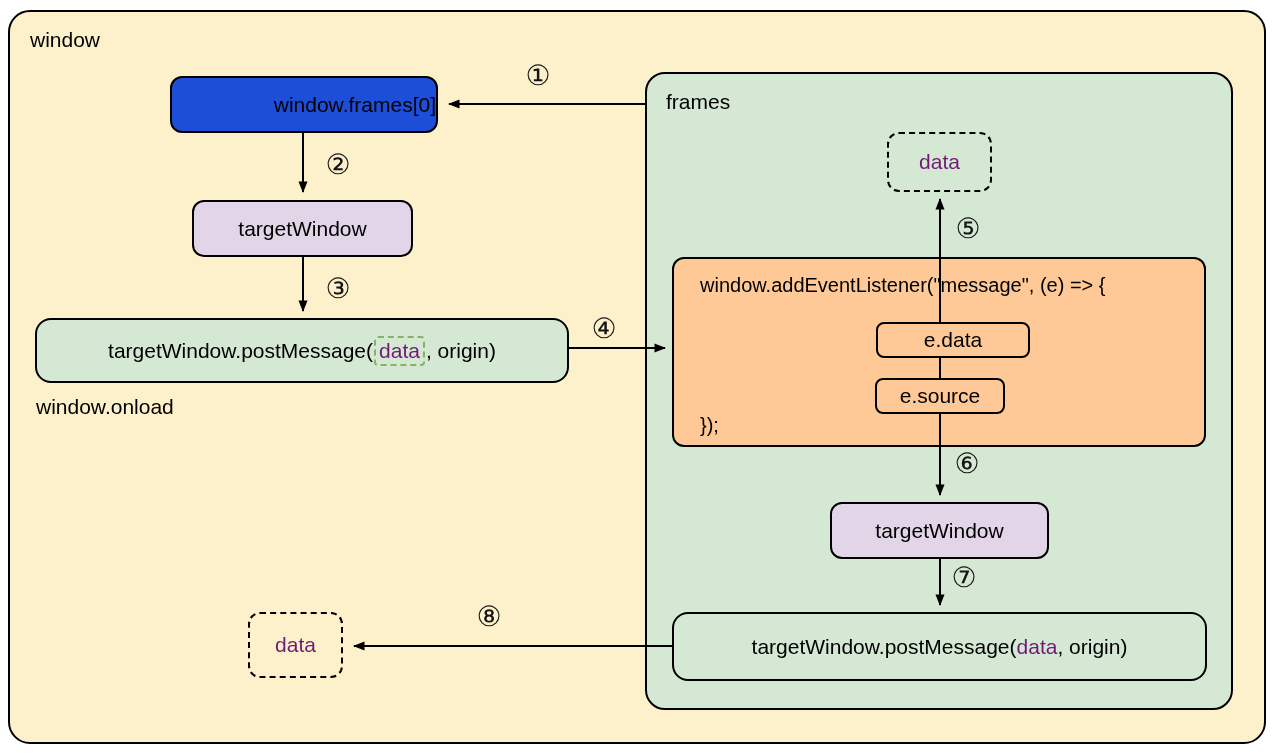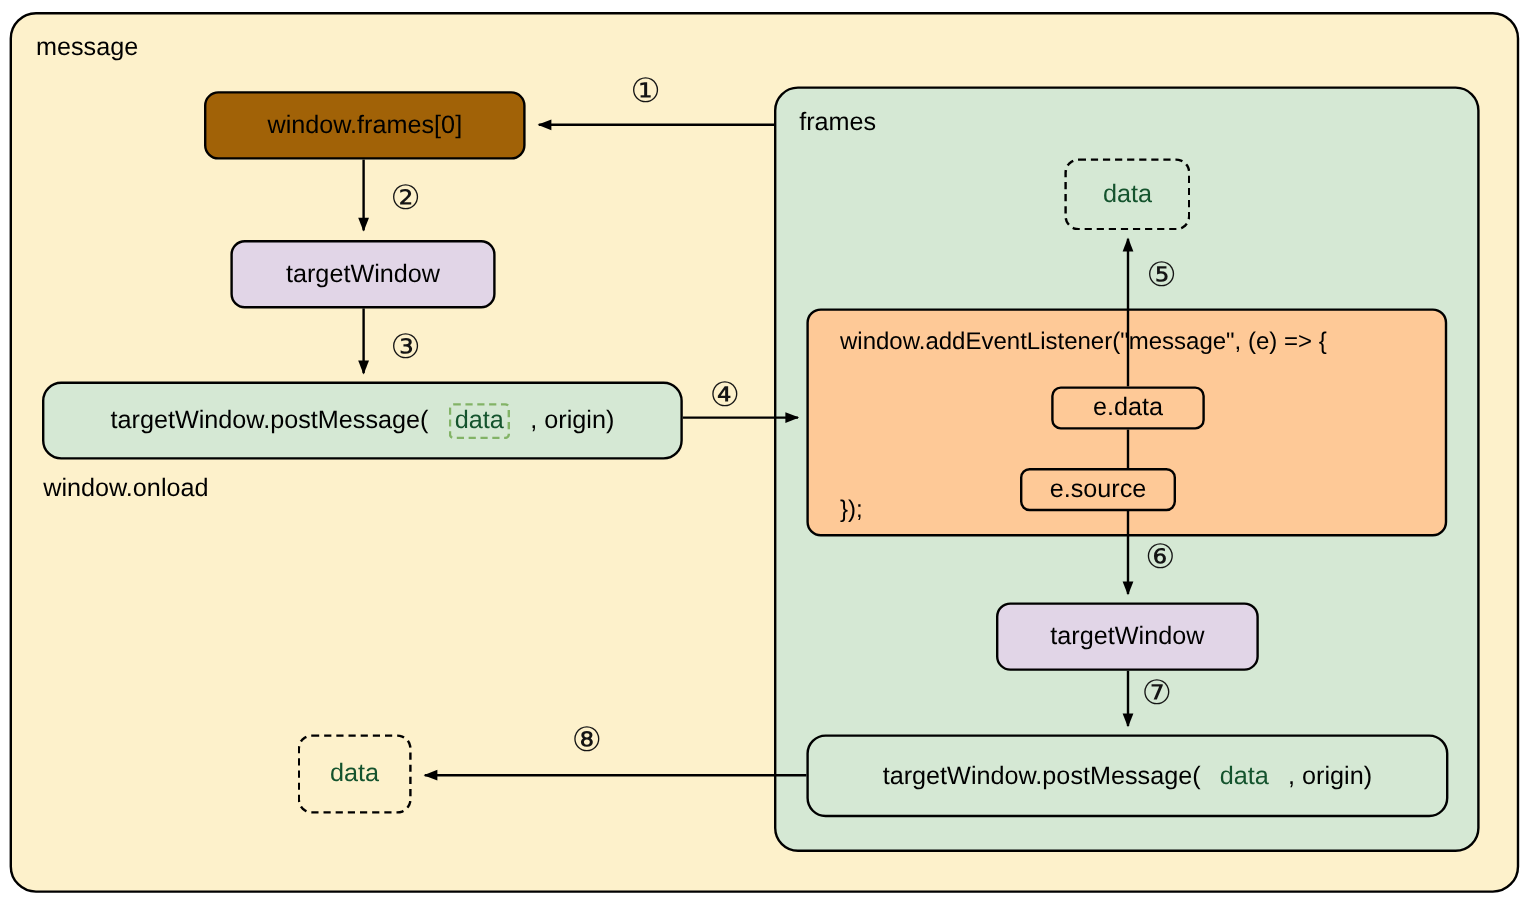--- a/index.html
+++ b/index.html
@@ -7,27 +7,27 @@
     position:relative;width:1274px;height:754px;background:#ffffff;
     font-family:"Liberation Sans", sans-serif;color:#000;overflow:hidden;
   }
   .frame{position:absolute;border:2px solid #000;border-radius:22px;box-sizing:border-box;}
   .frame-label{position:absolute;font-size:21px;color:#000;white-space:nowrap;}
   .node{
     position:absolute;border:2px solid #000;border-radius:12px;box-sizing:border-box;
     display:flex;align-items:center;justify-content:center;
     font-size:21px;white-space:nowrap;z-index:2;
   }
-  .node.big{border-radius:16px;gap:16px;}
+  .node.big{border-radius:16px;}
   .dashed-node{
     position:absolute;border:2px dashed #000;border-radius:12px;box-sizing:border-box;
     display:flex;align-items:center;justify-content:center;
     font-size:21px;z-index:2;
   }
-  .green-text{color:#14532d;}
+  .green-text{color:#701a75;}
   .data-chip{
     border:2px dashed #82b366;border-radius:4px;padding:1px 3px;margin:0 1px;
   }
   .code-line{position:absolute;font-size:20px;white-space:nowrap;z-index:1;}
   .mini-node{
     position:absolute;border:2px solid #000;border-radius:8px;box-sizing:border-box;
     background:#fec997;display:flex;align-items:center;justify-content:center;
     font-size:21px;z-index:4;
   }
   .step{
@@ -35,21 +35,21 @@
     transform:translate(-50%,-50%);
   }
   svg.arrows{position:absolute;left:0;top:0;z-index:3;pointer-events:none;}
 </style>
 </head>
 <body>
 
 <div class="canvas">
 
   <div class="frame" style="left:8px;top:10px;width:1258px;height:734px;background:#fdf1cb;"></div>
-  <div class="frame-label" style="left:30px;top:28px;">message</div>
+  <div class="frame-label" style="left:30px;top:28px;">window</div>
 
   <div class="frame" style="left:645px;top:72px;width:588px;height:638px;background:#d5e8d4;border-radius:20px;"></div>
   <div class="frame-label" style="left:666px;top:90px;">frames</div>
 
   <div class="frame" style="left:672px;top:257px;width:534px;height:190px;background:#fec997;border-radius:12px;z-index:1;"></div>
   <div class="code-line" style="left:700px;top:274px;">window.addEventListener("message", (e) =&gt; {</div>
   <div class="code-line" style="left:700px;top:414px;">});</div>
 
   <svg class="arrows" width="1274" height="754" viewBox="0 0 1274 754">
     <defs>
@@ -60,43 +60,43 @@
     <line x1="645" y1="104" x2="449" y2="104" stroke="#000" stroke-width="2" marker-end="url(#ah)"></line>
     <line x1="303" y1="133" x2="303" y2="192" stroke="#000" stroke-width="2" marker-end="url(#ah)"></line>
     <line x1="303" y1="257" x2="303" y2="311" stroke="#000" stroke-width="2" marker-end="url(#ah)"></line>
     <line x1="569" y1="348" x2="665" y2="348" stroke="#000" stroke-width="2" marker-end="url(#ah)"></line>
     <line x1="940" y1="322" x2="940" y2="199" stroke="#000" stroke-width="2" marker-end="url(#ah)"></line>
     <line x1="940" y1="358" x2="940" y2="495" stroke="#000" stroke-width="2" marker-end="url(#ah)"></line>
     <line x1="940" y1="559" x2="940" y2="605" stroke="#000" stroke-width="2" marker-end="url(#ah)"></line>
     <line x1="672" y1="646" x2="354" y2="646" stroke="#000" stroke-width="2" marker-end="url(#ah)"></line>
   </svg>
 
-  <div class="node" style="left:170px;top:76px;width:268px;height:57px;background:#a16207;">
+  <div class="node" style="left:170px;top:76px;width:268px;height:57px;background:#1d4ed8;justify-content:flex-end;">
     <span>window.frames[0]</span>
   </div>
 
   <div class="node" style="left:192px;top:200px;width:221px;height:57px;background:#e1d5e7;">
     <span>targetWindow</span>
   </div>
 
   <div class="node big" style="left:35px;top:318px;width:534px;height:65px;background:#d5e8d4;">
     <span>targetWindow.postMessage(</span>
       <span class="green-text data-chip">data</span>
       <span>, origin)</span>
   </div>
   <div class="frame-label" style="left:36px;top:395px;">window.onload</div>
 
   <div class="dashed-node" style="left:887px;top:132px;width:105px;height:60px;background:#d5e8d4;">
     <span class="green-text">data</span>
   </div>
 
-  <div class="mini-node" style="left:876px;top:322px;width:128px;height:36px;">
+  <div class="mini-node" style="left:876px;top:322px;width:154px;height:36px;">
     <span>e.data</span>
   </div>
-  <div class="mini-node" style="left:850px;top:378px;width:130px;height:36px;margin-top:12px;">
+  <div class="mini-node" style="left:875px;top:378px;width:130px;height:36px;">
     <span>e.source</span>
   </div>
 
   <div class="node" style="left:830px;top:502px;width:219px;height:57px;background:#e1d5e7;z-index:2;">
     <span>targetWindow</span>
   </div>
 
   <div class="node big" style="left:672px;top:612px;width:535px;height:69px;background:#d5e8d4;">
     <span>targetWindow.postMessage(</span>
       <span class="green-text">data</span>

